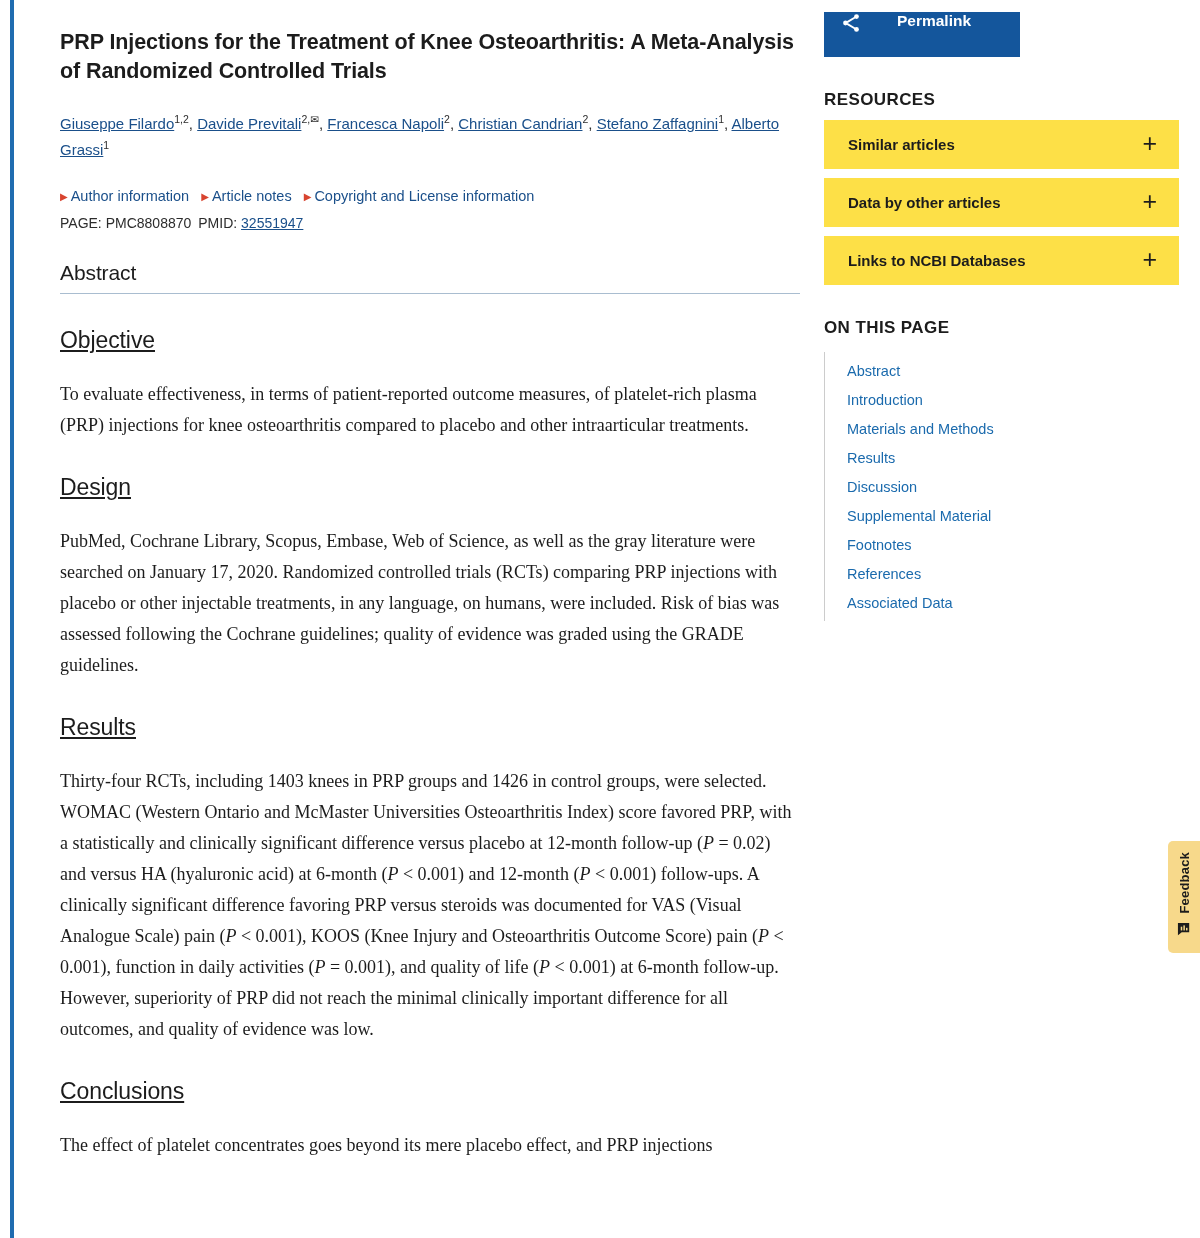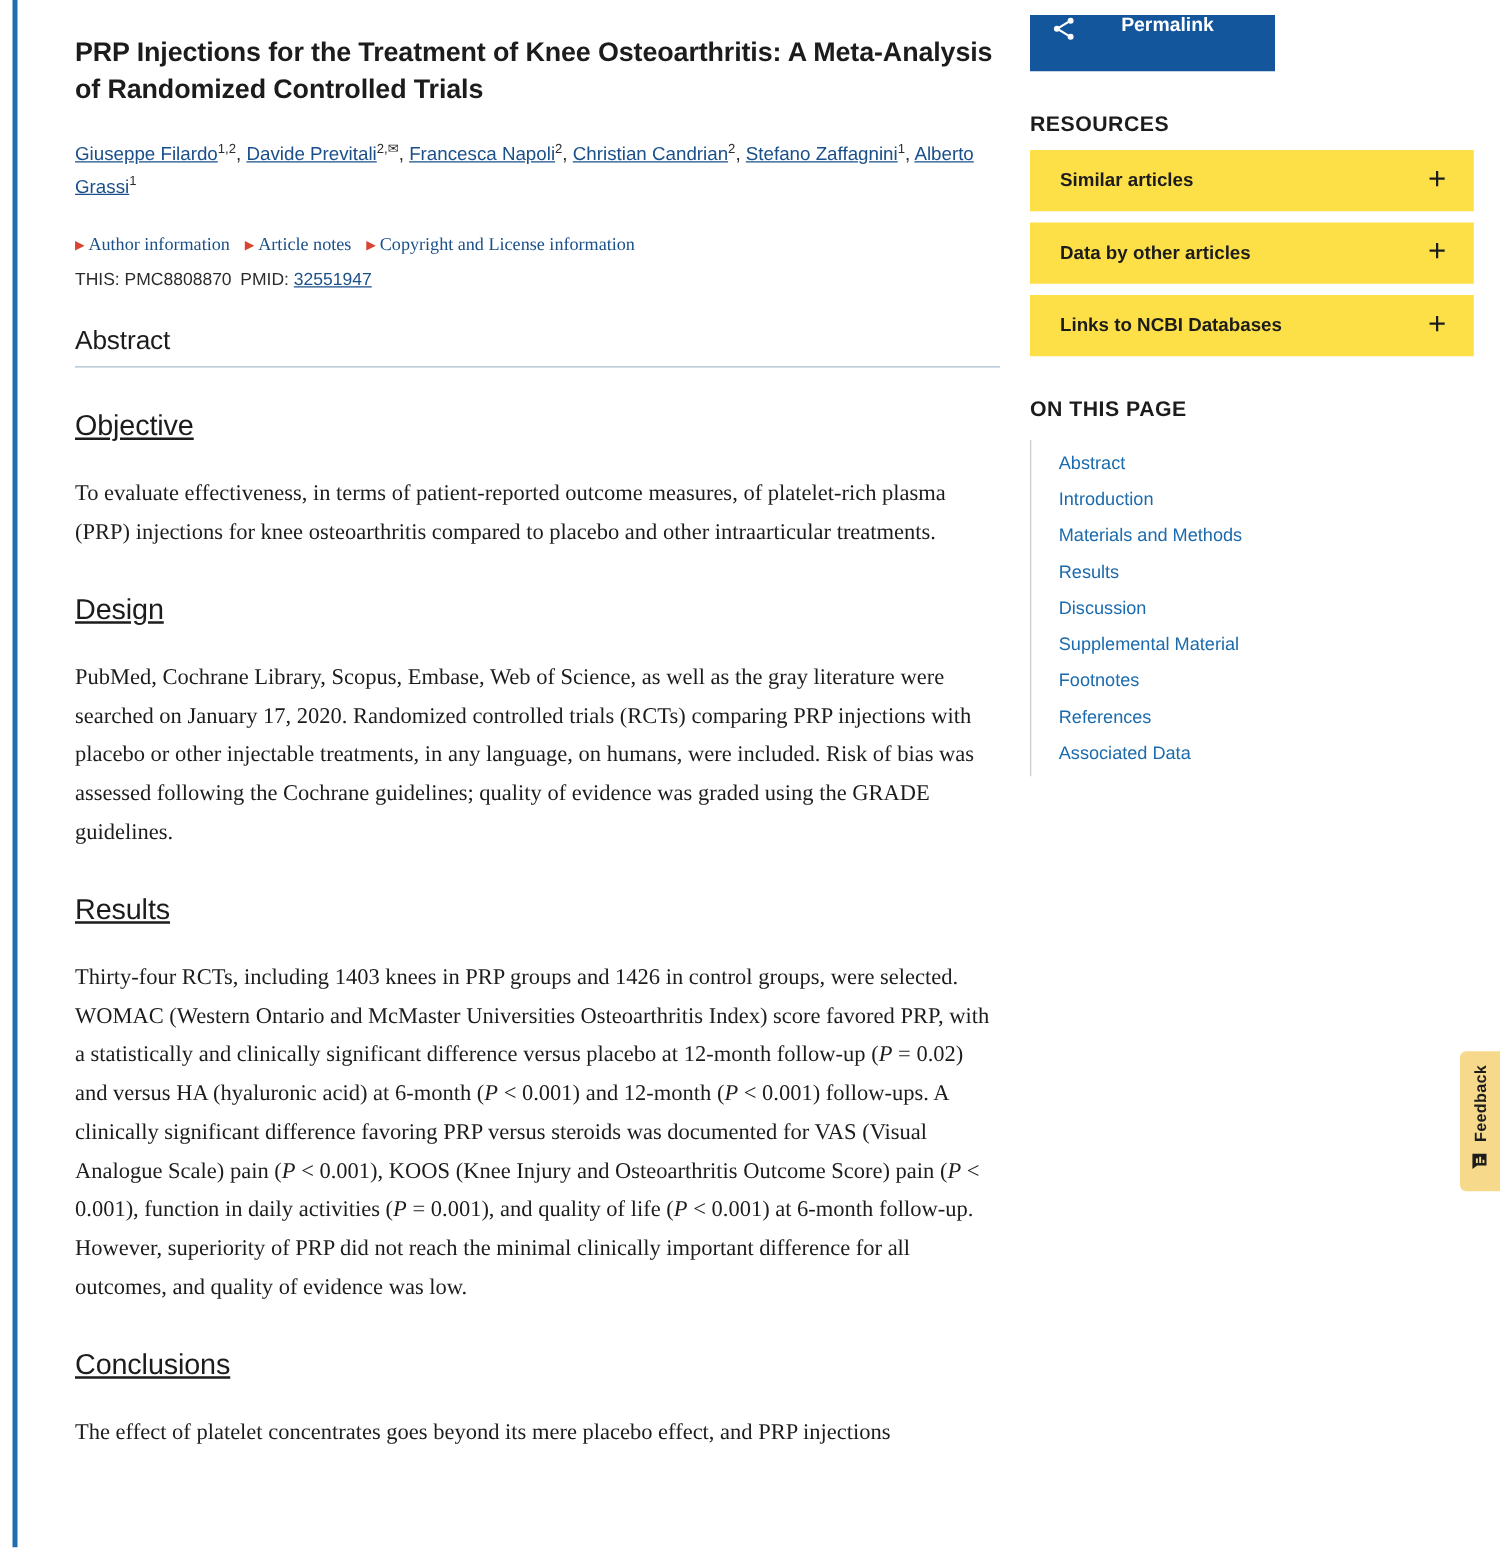--- a/index.html
+++ b/index.html
@@ -82,21 +82,20 @@
     color: #1a4f8a;
   }
   .meta-links .ml {
     display: inline-block;
     margin-right: 12px;
     white-space: nowrap;
   }
   .meta-links a {
     color: #1a4f8a;
     text-decoration: none;
-    font-family: Liberation Serif, serif;
   }
   .tri {
     color: #d8442f;
     font-size: 10px;
     margin-right: 3px;
     display: inline-block;
     transform: translateY(-1px);
   }
 
   .ids {
@@ -268,21 +267,21 @@
 
     <div class="authors">
       <span><a href="#">Giuseppe Filardo</a><sup>1,2</sup><span>, </span></span><span><a href="#">Davide Previtali</a><sup>2,</sup><sup class="env-icon">✉</sup><span>, </span></span><span><a href="#">Francesca Napoli</a><sup>2</sup><span>, </span></span><span><a href="#">Christian Candrian</a><sup>2</sup><span>, </span></span><span><a href="#">Stefano Zaffagnini</a><sup>1</sup><span>, </span></span><span><a href="#">Alberto Grassi</a><sup>1</sup></span>
     </div>
 
     <div class="meta-links">
       <span class="ml"><span class="tri">▶</span><a href="#">Author information</a></span><span class="ml"><span class="tri">▶</span><a href="#">Article notes</a></span><span class="ml"><span class="tri">▶</span><a href="#">Copyright and License information</a></span>
     </div>
 
     <div class="ids">
-      <span>THIS:</span>
+      <span>PAGE:</span>
       <span>PMC8808870</span><span class="gap"></span><span>PMID:</span>
       <a href="#">32551947</a>
     </div>
 
     <h2 class="abstract-heading">Abstract</h2>
 
     <h3 class="sub-heading">Objective</h3>
     <p class="body-text">To evaluate effectiveness, in terms of patient-reported outcome measures, of platelet-rich plasma (PRP) injections for knee osteoarthritis compared to placebo and other intraarticular treatments.</p>
 
     <h3 class="sub-heading">Design</h3>

